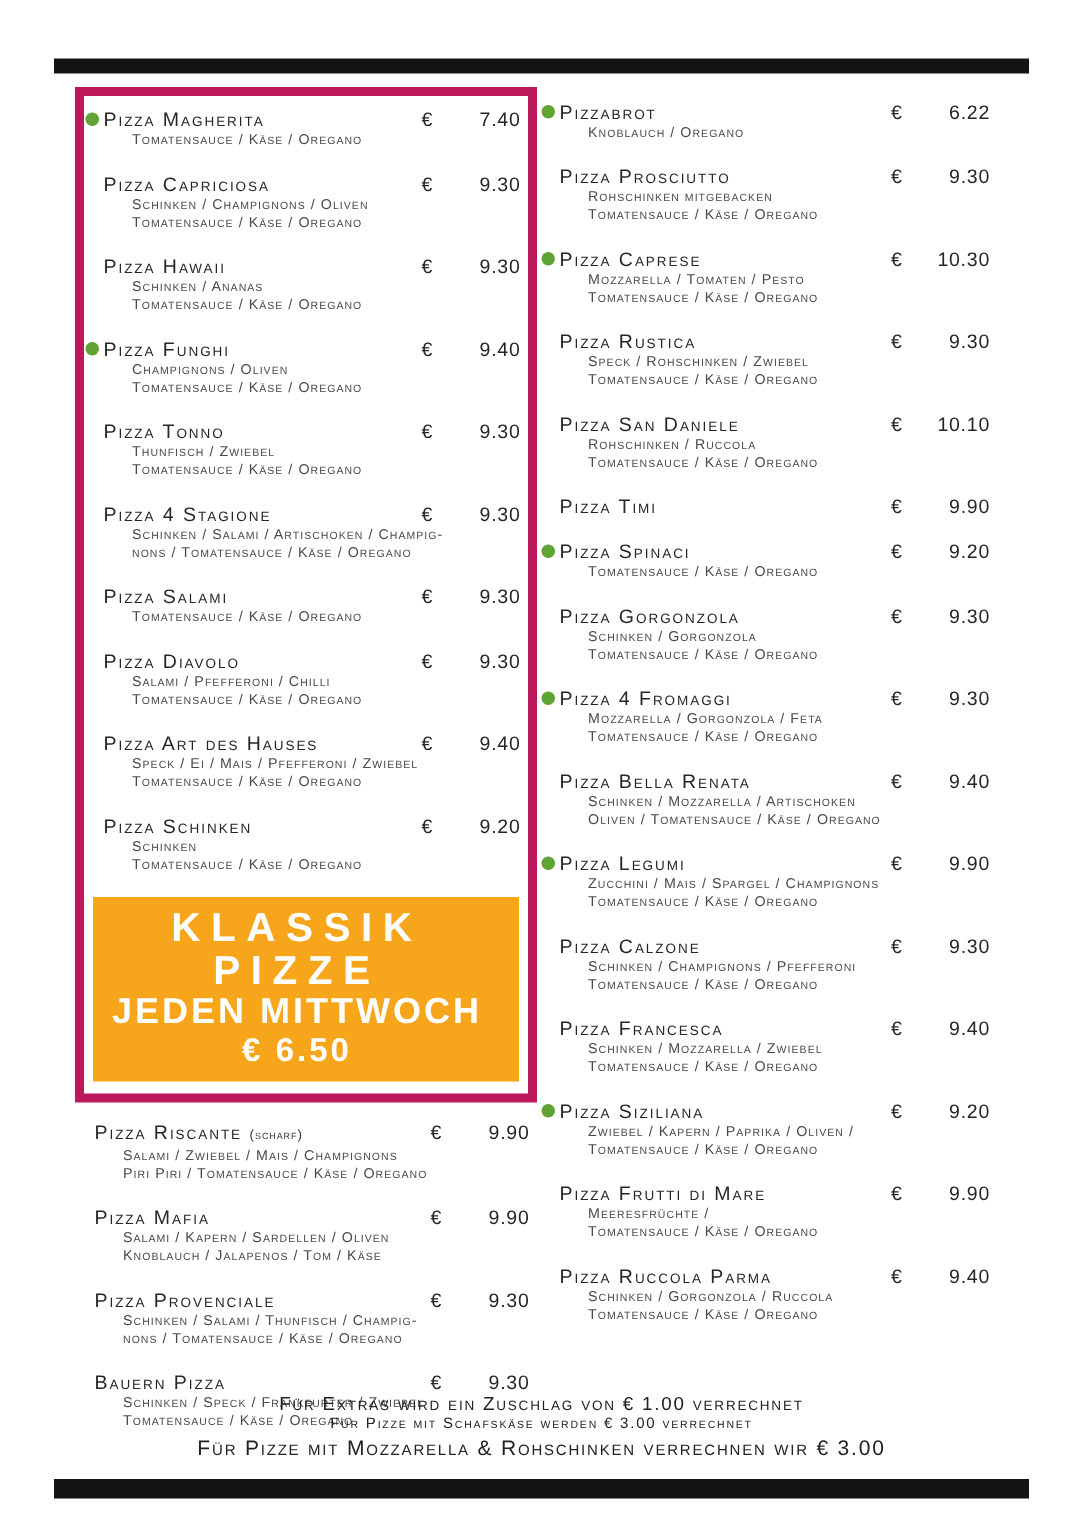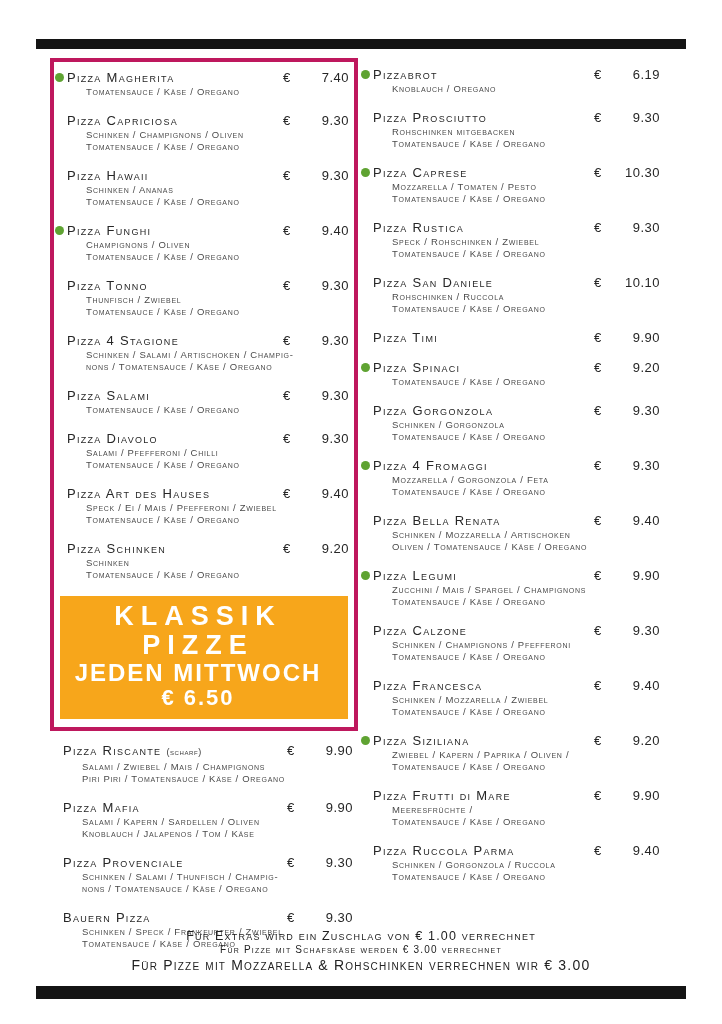--- a/index.html
+++ b/index.html
@@ -28,21 +28,21 @@
 
   .columns {
     position: absolute; top: 58px; left: 50px;
     width: 615px;
     display: flex;
   }
   .col.left  { width: 308px; margin-right: 2px; }
   .col.right { width: 305px; padding-top: 9px; }
 
   .boxed {
-    border: 4px solid #be185d;
+    border: 6px solid #be185d;
     padding: 8px 0 6px 0;
     margin-bottom: 12px;
   }
 
   .item {
     position: relative;
     padding: 0 5px 0 13px;
     margin-bottom: 15px;
   }
   .item-head {
@@ -368,21 +368,21 @@
     </div>
 
     <div class="col right" id="right-items">
   <div class="item has-dot">
     <div class="item-head">
       <span class="dot"></span>
       <span class="iname">Pizzabrot</span>
 
       <span class="iprice">
         <span class="euro">€</span>
-        <span class="amount">6.19</span>
+        <span class="amount">6.22</span>
       </span>
     </div>
     <div class="idesc">
             <div class="desc-line">Knoblauch / Oregano</div>
           </div>
   </div>
 
   <div class="item">
     <div class="item-head">
 

